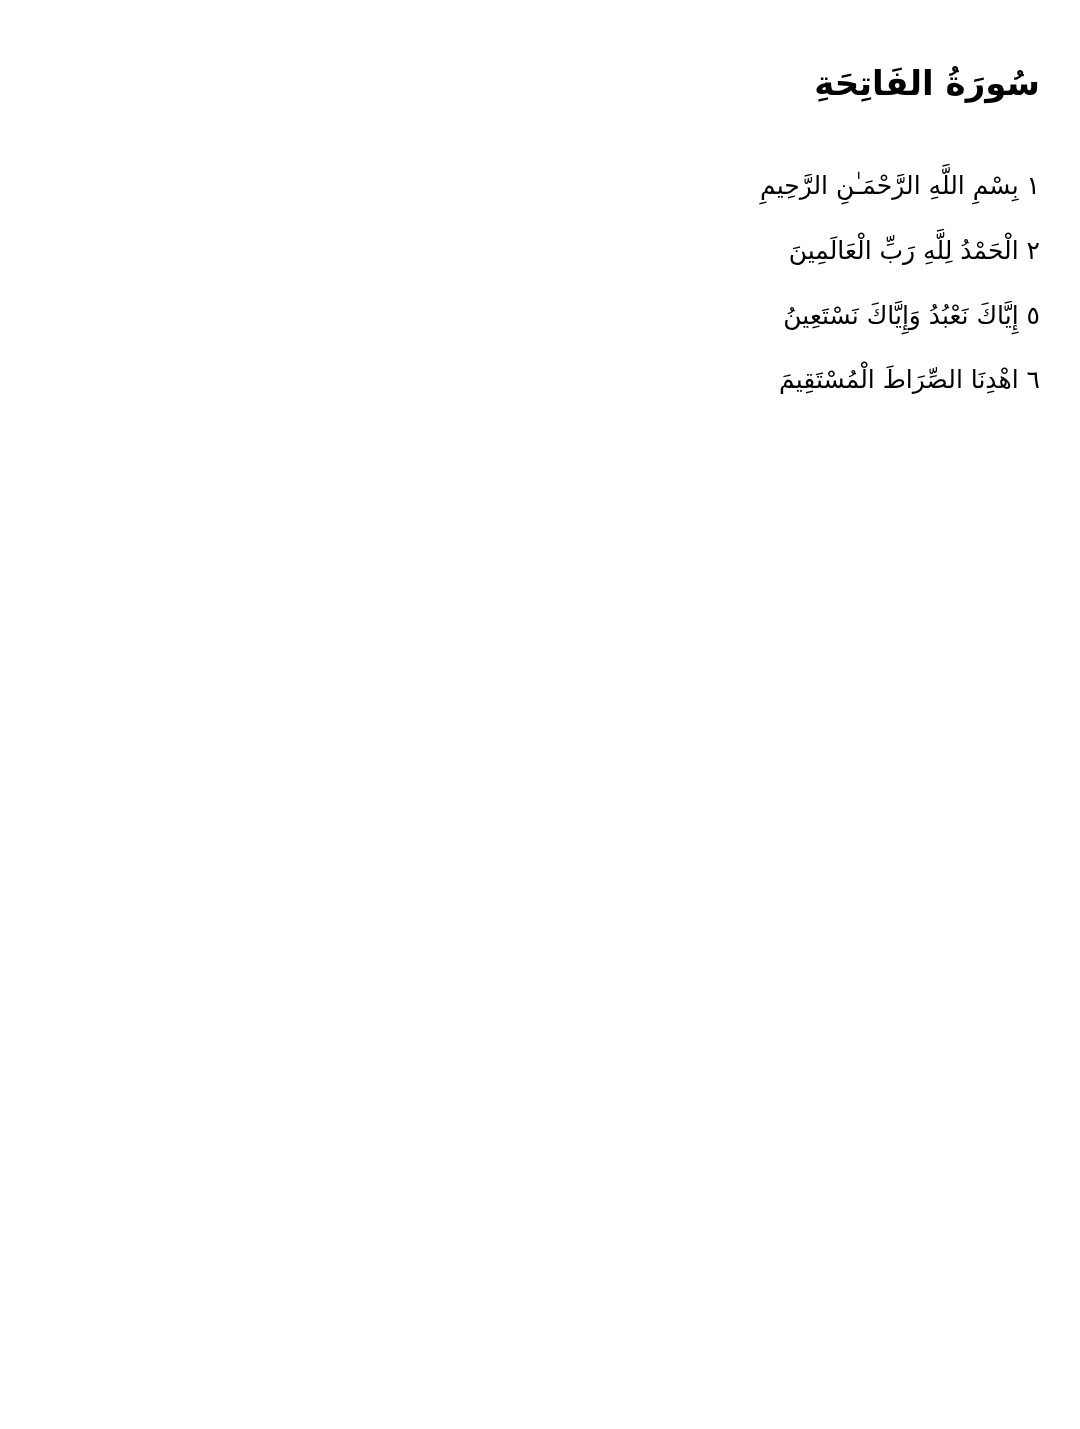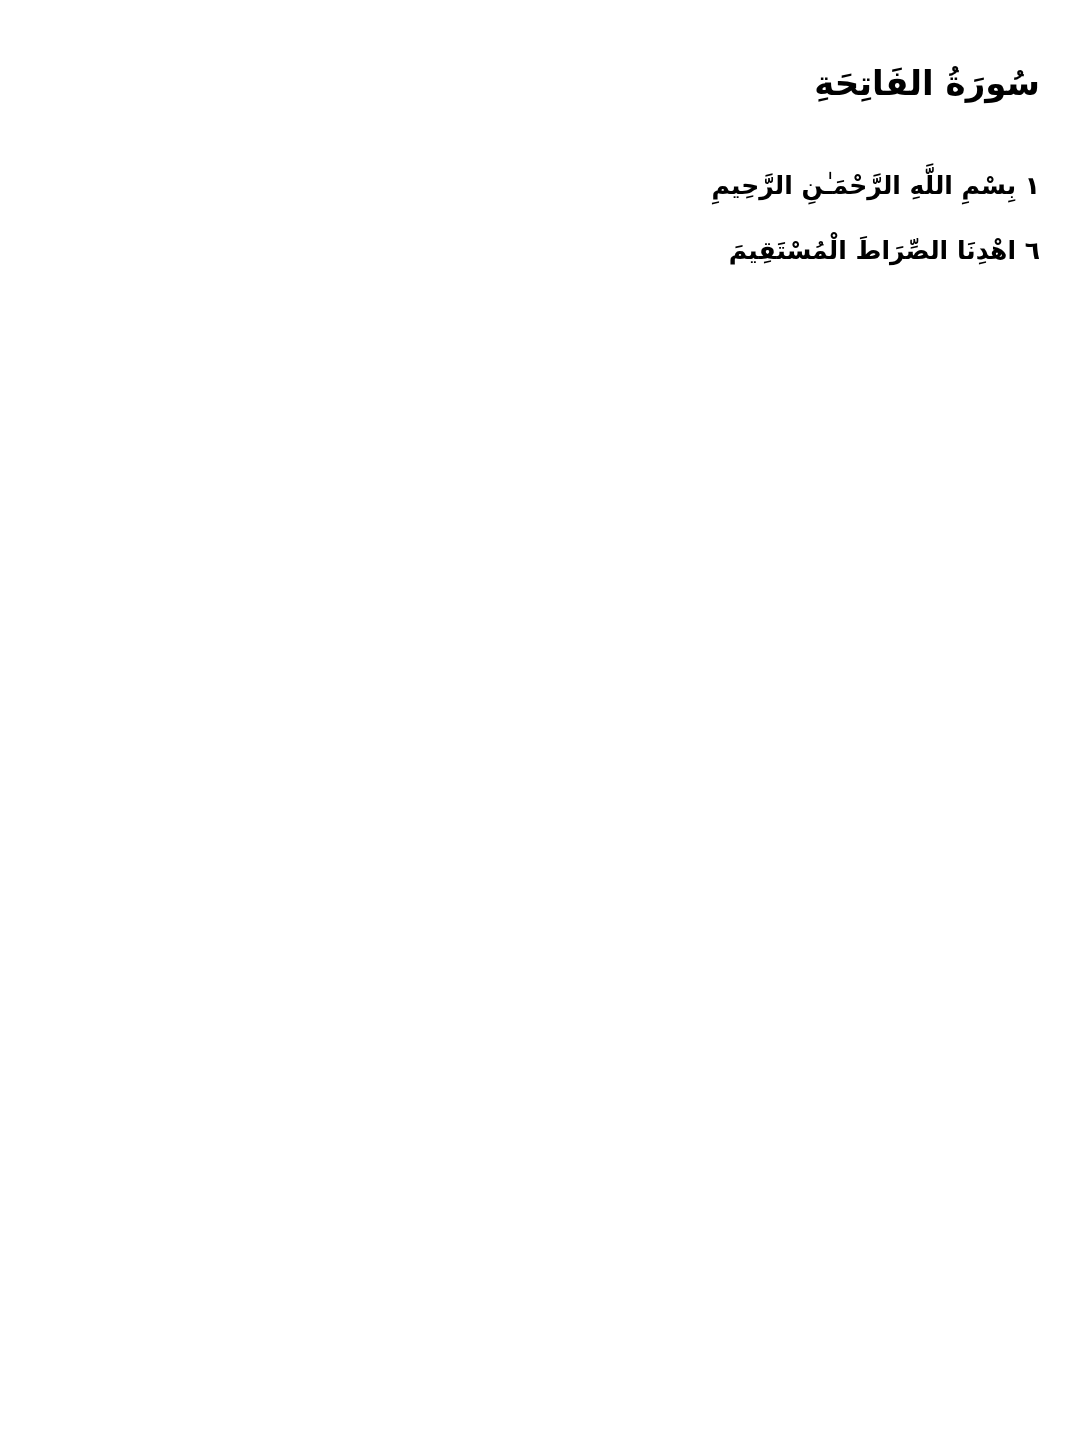--- a/index.html
+++ b/index.html
@@ -34,21 +34,20 @@
     margin-top: 60px;
     direction: rtl;
   }
   .verse-line {
     text-align: right;
     font-size: 25px;
     line-height: 1.35;
     margin: 0 10px 31px 10px;
     direction: rtl;
     white-space: nowrap;
-    font-weight: bold;
   }
   .verse-num {
     font-size: 25px;
   }
   .verse-text {
     font-size: 25px;
   }
 </style>
 </head>
 <body>
@@ -57,23 +56,31 @@
 
   <div class="surah-title">سُورَةُ الفَاتِحَةِ</div>
 
   <div class="verses">
 
     <div class="verse-line">
       <span class="verse-num">١</span>
       <span class="verse-text">بِسْمِ اللَّهِ الرَّحْمَـٰنِ الرَّحِيمِ</span>
     </div>
 
+    <div class="verse-line">
+      <span class="verse-num">٢</span>
+      <span class="verse-text">الْحَمْدُ لِلَّهِ رَبِّ الْعَالَمِينَ</span>
+    </div>
 
 
 
+    <div class="verse-line">
+      <span class="verse-num">٥</span>
+      <span class="verse-text">إِيَّاكَ نَعْبُدُ وَإِيَّاكَ نَسْتَعِينُ</span>
+    </div>
 
     <div class="verse-line">
       <span class="verse-num">٦</span>
       <span class="verse-text">اهْدِنَا الصِّرَاطَ الْمُسْتَقِيمَ</span>
     </div>
 
 
   </div>
 
 </div>

